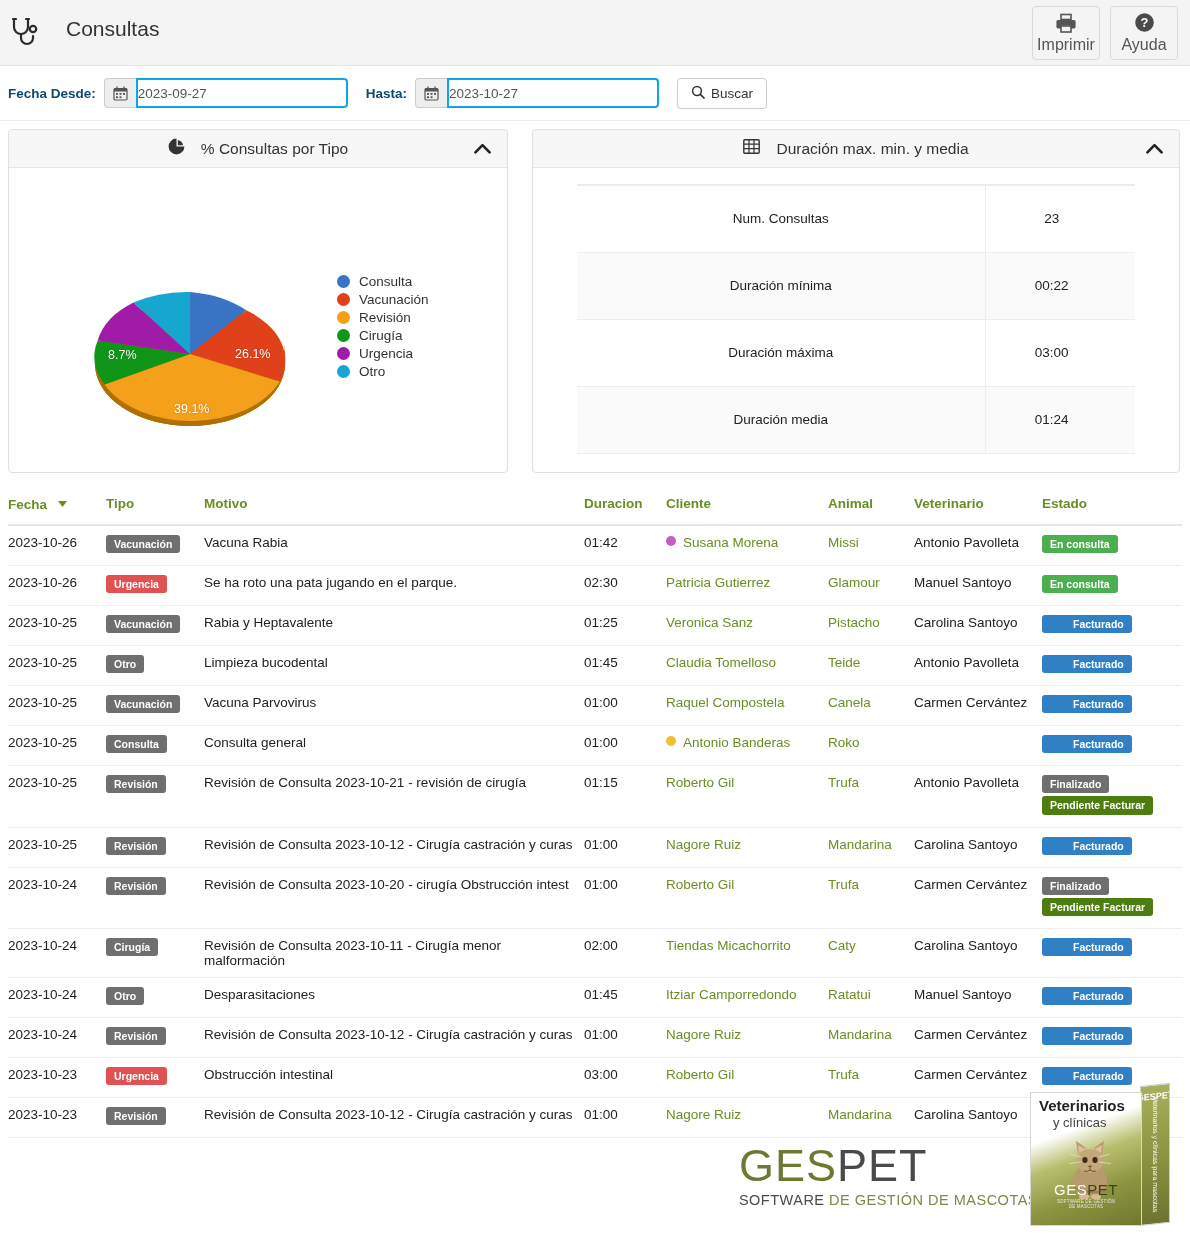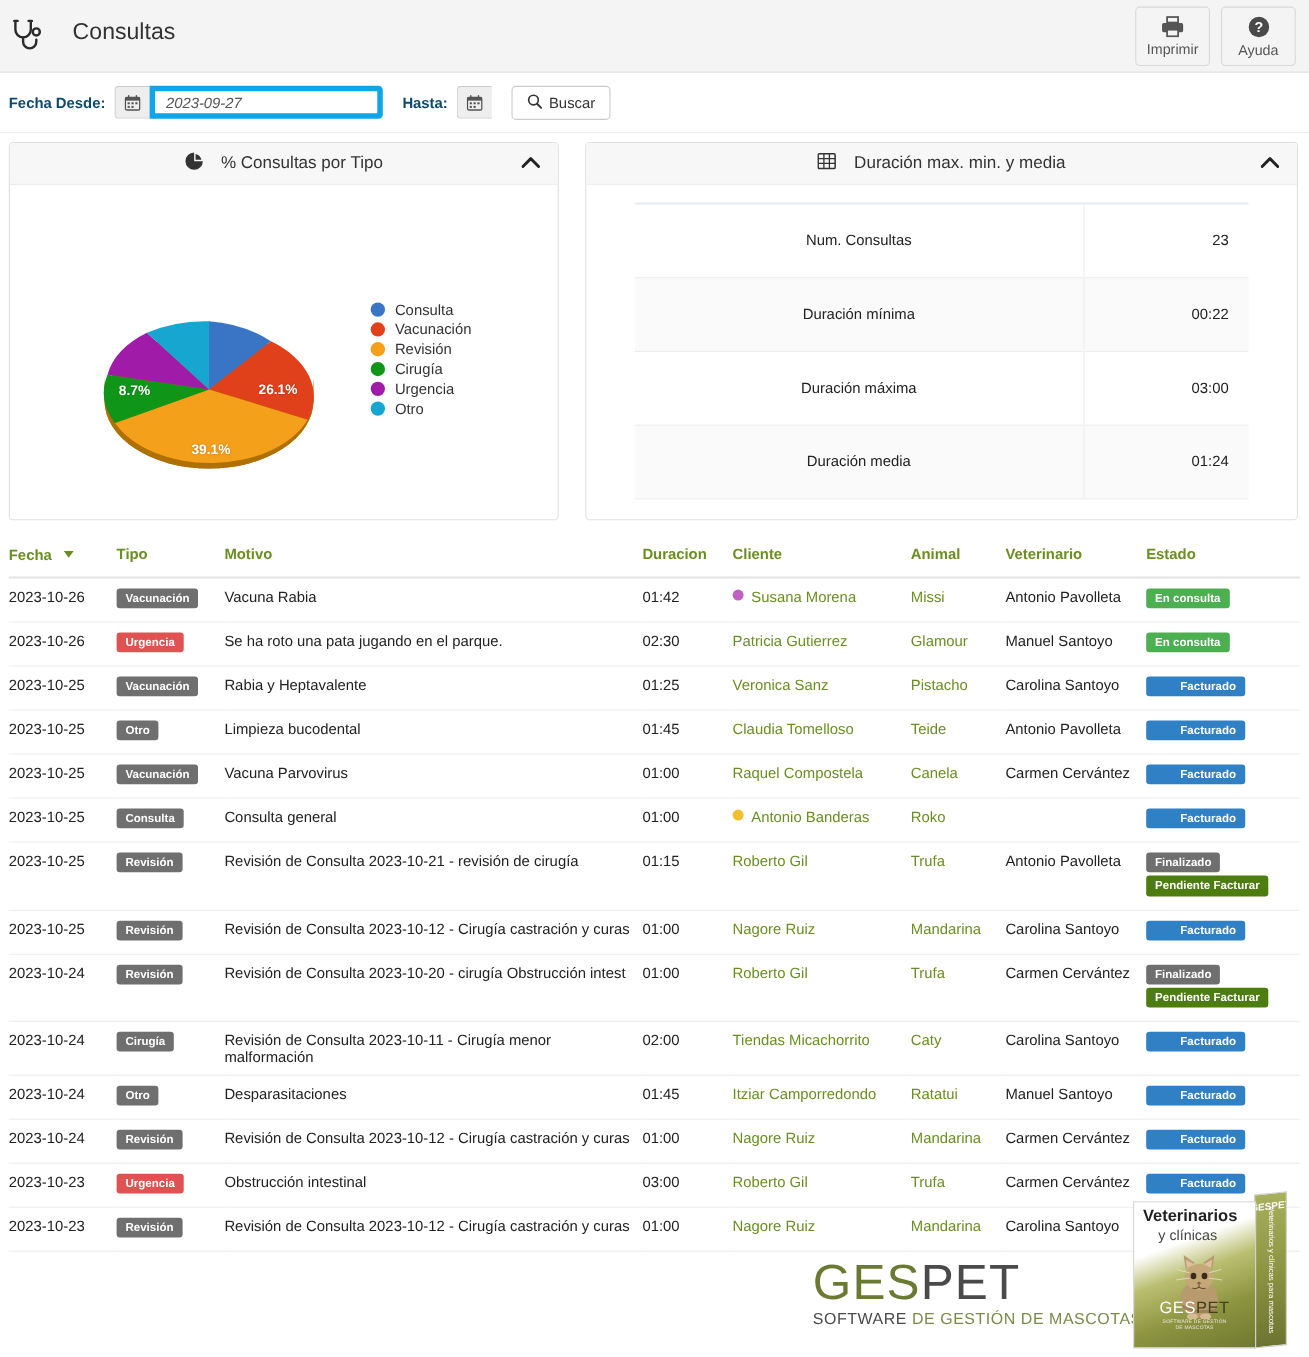--- a/index.html
+++ b/index.html
@@ -33,21 +33,21 @@
   .hdr-btn {
     width: 68px; height: 54px;
     background: #f4f4f4;
     border: 1px solid #d9d9d9;
     border-radius: 4px;
     display: flex; flex-direction: column;
     align-items: center; justify-content: center;
     gap: 3px;
     cursor: pointer;
   }
-  .hdr-btn .lbl { font-size: 13px; color: #555; }
+  .hdr-btn .lbl { font-size: 16px; color: #555; }
   .hdr-btn svg { display: block; }
 
   
   .filter-bar {
     height: 55px;
     display: flex; align-items: center;
     padding: 0 8px;
     gap: 0px;
     border-bottom: 1px solid #ececec;
   }
@@ -56,29 +56,28 @@
   .ig-addon {
     width: 32px; height: 30px;
     background: #eeeeee;
     border: 1px solid #ccc;
     border-right: none;
     border-radius: 4px 0 0 4px;
     display: flex; align-items: center; justify-content: center;
   }
   .ig-input {
     width: 212px; height: 30px;
-    border: 5px solid #0ea5e9;
+    border: 2px solid #0ea5e9;
     border-radius: 0 4px 4px 0;
     font-size: 13.5px;
     color: #555;
-    padding: 0 10px;
+    padding: 0 0;
     font-family: "Liberation Sans", sans-serif;
     background: #fff;
     outline: none;
-    font-style: italic;
   }
   .btn-buscar {
     height: 31px;
     padding: 0 13px;
     background: #fff;
     border: 1px solid #ccc;
     border-radius: 4px;
     font-size: 13.5px;
     color: #333;
     display: flex; align-items: center; gap: 6px;
@@ -120,33 +119,33 @@
     position: absolute; left: 328px; top: 106px;
     display: flex; flex-direction: column; gap: 3px;
   }
   .leg-row { display: flex; align-items: center; gap: 9px; }
   .leg-dot { width: 13px; height: 13px; border-radius: 50%; display:block; }
   .leg-txt { font-size: 13.5px; color: #333; font-family: "Liberation Sans", sans-serif; }
 
   .pie-wrap { position: absolute; left: 60px; top: 100px; }
   .pie-lbl {
     position: absolute;
-    font-size: 12.5px; font-weight: bold; color: #fff;
+    font-size: 12.5px; font-weight: normal; color: #fff;
     font-family: "Liberation Sans", sans-serif;
     text-shadow: 0 0 2px rgba(0,0,0,.25);
     text-align: center;
   }
 
   
   table.stats { width: 100%; border-collapse: collapse; }
   table.stats tr { border-bottom: 1px solid #ededed; }
   table.stats tr:first-child { border-top: 2px solid #e8ecf3; }
   table.stats td { height: 67px; font-size: 13.5px; color: #222; }
   table.stats td.k { text-align: center; border-right: 1px solid #ededed; }
-  table.stats td.v { text-align: right; padding-right: 18px; width: 150px; }
+  table.stats td.v { text-align: center; padding-right: 18px; width: 150px; }
   table.stats tr.alt { background: #fafafa; }
 
   
   .tbl-wrap { padding: 22px 8px 0 8px; }
   table.main { width: 100%; border-collapse: collapse; table-layout: fixed; }
   table.main th {
     text-align: left;
     font-size: 13.5px;
     color: #6b8e23;
     font-weight: bold;
@@ -318,20 +317,21 @@
         <path d="M4 1v2.5M11 1v2.5" stroke="#555" stroke-width="1.3" stroke-linecap="round"></path>
         <g fill="#555">
             <rect x="3" y="7" width="2" height="1.8"></rect>
             <rect x="6.5" y="7" width="2" height="1.8"></rect>
             <rect x="10" y="7" width="2" height="1.8"></rect>
             <rect x="3" y="10.3" width="2" height="1.8"></rect>
             <rect x="6.5" y="10.3" width="2" height="1.8"></rect>
           </g>
       </svg>
     </span>
+    <input class="ig-input" type="text" value="2023-10-27" style="">
   </div>
   <button class="btn-buscar">
     <span>
       <svg width="14" height="14" viewBox="0 0 14 14">
         <circle cx="6" cy="6" r="4.4" fill="none" stroke="#333" stroke-width="1.5"></circle>
         <path d="M9.3 9.3L13 13" stroke="#333" stroke-width="1.7" stroke-linecap="round"></path>
       </svg>
     </span>
     <span>Buscar</span>
   </button>

